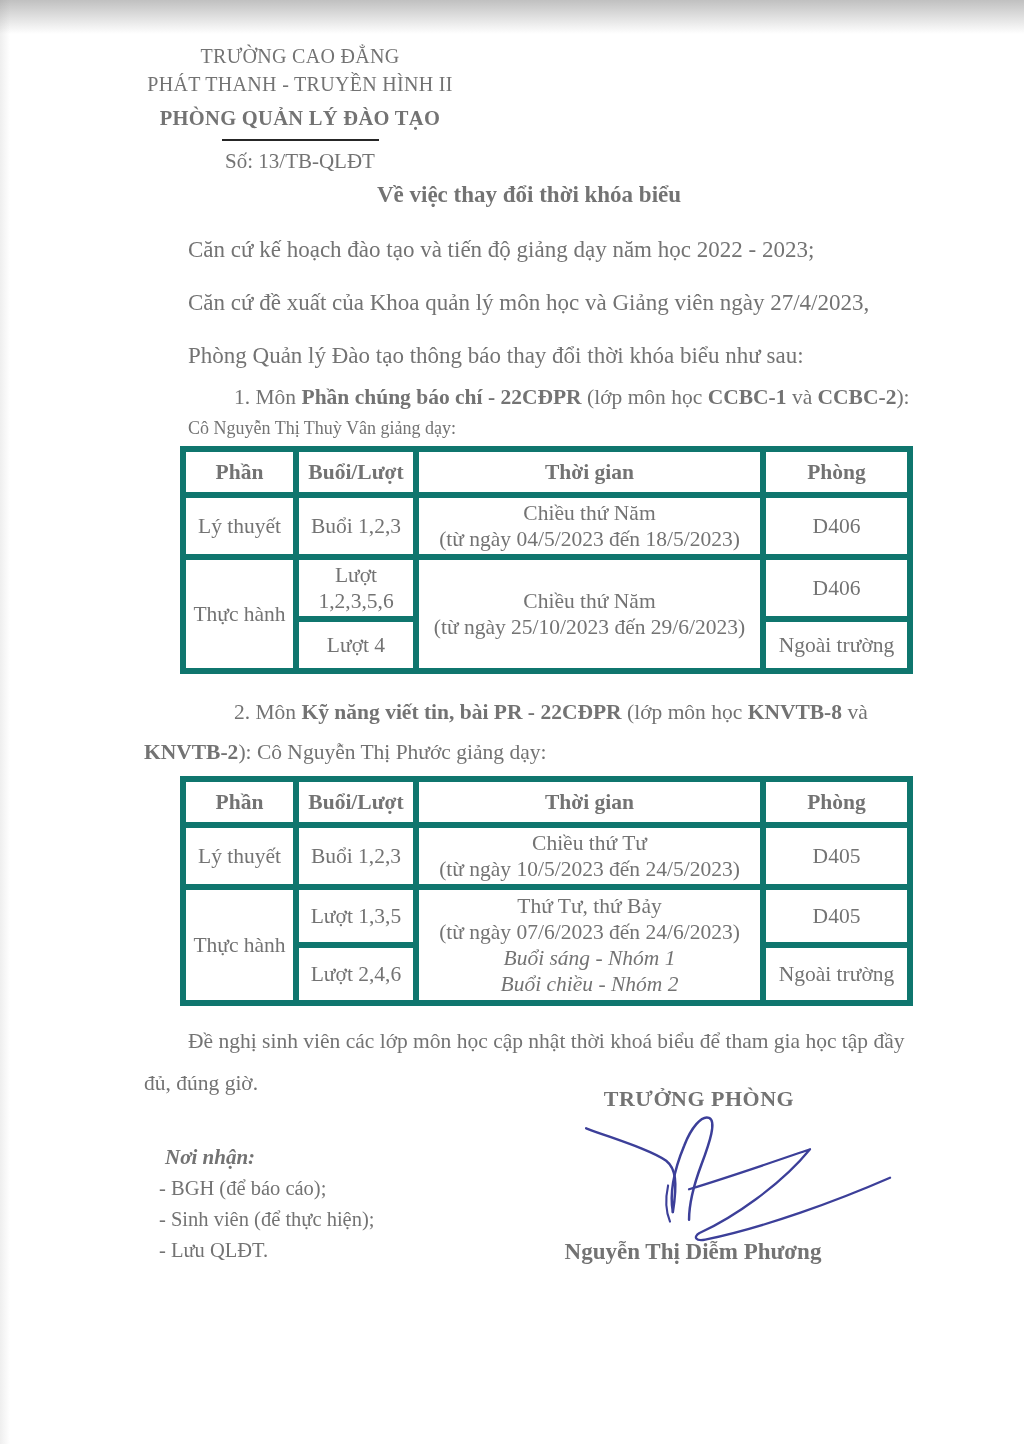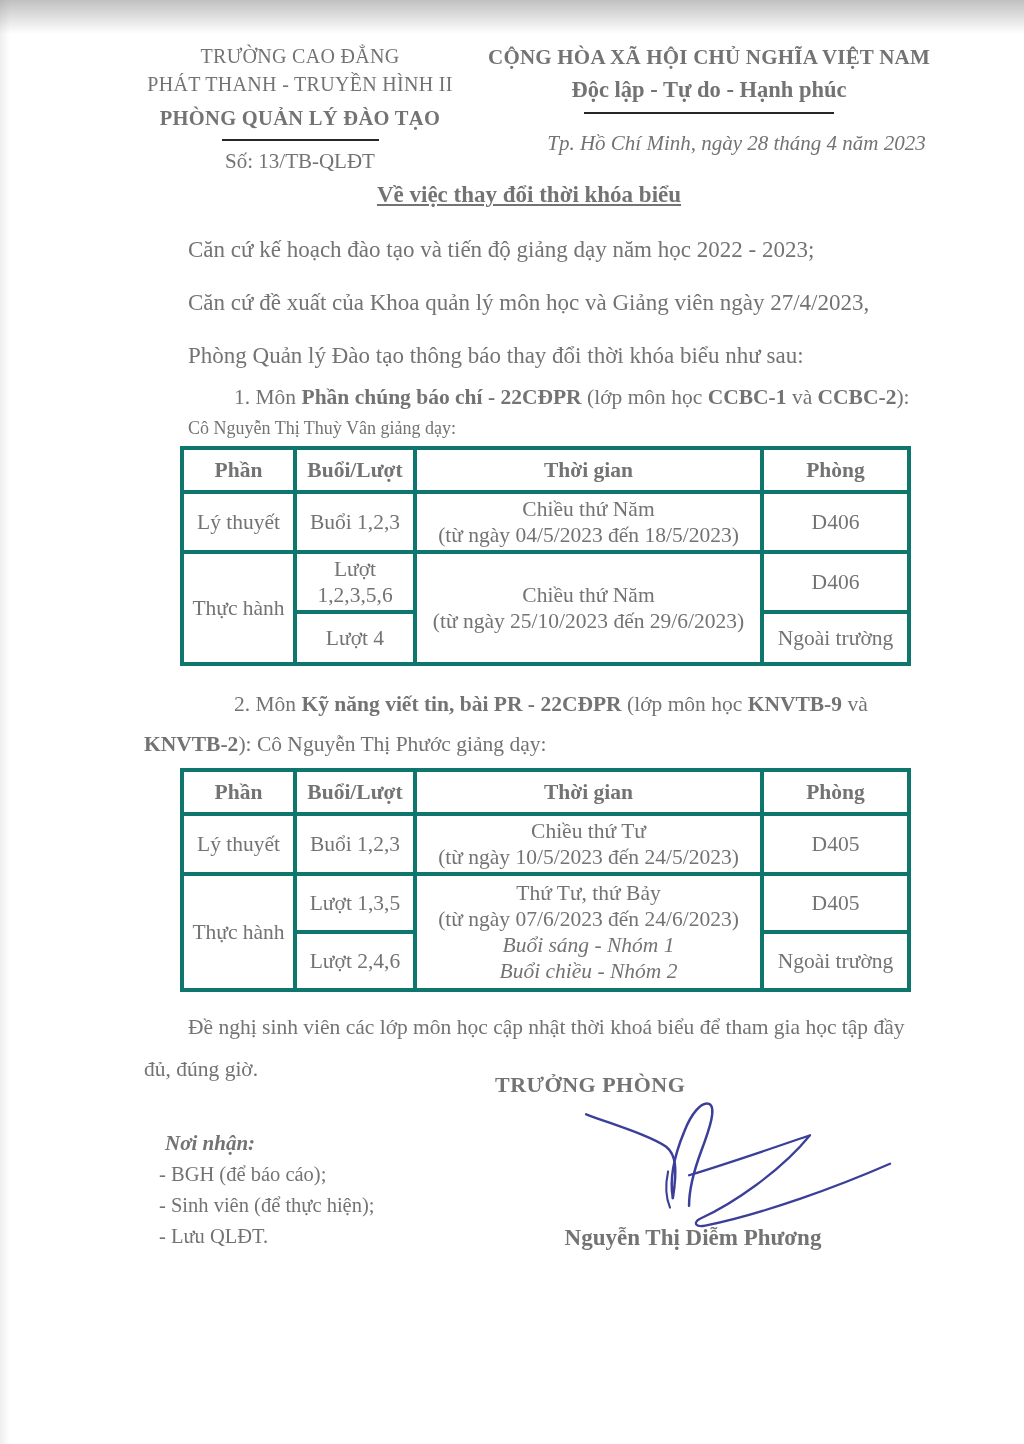--- a/index.html
+++ b/index.html
@@ -34,51 +34,51 @@
   .hl-rule{width:157px;border-top:2px solid #262626;margin:9px auto 0;}
   .hl4{font-size:21px;line-height:26px;margin-top:7px;}
   .hdr-right{width:450px;margin-left:auto;margin-right:-20px;text-align:center;flex:none;}
   .hr1{font-size:21px;line-height:26px;font-weight:bold;letter-spacing:.2px;}
   .hr2{font-size:22.5px;line-height:28px;font-weight:bold;margin-top:6px;}
   .hr-rule{width:250px;border-top:2px solid #262626;margin:8px auto 0;}
   .hr3{font-size:21px;line-height:26px;margin-top:16px;font-style:italic;margin-left:55px;}
 
   
   .title{text-align:center;font-size:31px;line-height:38px;font-weight:bold;letter-spacing:1px;margin-top:16px;}
-  .subtitle{text-align:center;font-size:23px;line-height:30px;font-weight:bold;margin-top:6px;text-decoration:underline;}
+  .subtitle{text-align:center;font-size:23px;line-height:30px;font-weight:bold;margin-top:6px;}
 
   
   .para{font-size:23px;line-height:28px;text-indent:44px;margin-top:25px;}
   .para.first{margin-top:26px;}
   .section{font-size:21.5px;line-height:30px;text-indent:90px;margin-top:8px;}
   .section.two-line{line-height:40px;margin-top:18px;}
   .section b{font-weight:bold;}
   .teacher-line{font-size:18px;line-height:28px;text-indent:44px;margin-top:2px;}
   .sec1-wrap{margin-top:12px;}
 
   
   table.sched{border-collapse:collapse;table-layout:fixed;width:727px;margin:4px 0 0 36px;}
-  table.sched td,table.sched th{border:4px solid #0f766e;text-align:center;vertical-align:middle;padding:2px 4px;}
+  table.sched td,table.sched th{border:6px solid #0f766e;text-align:center;vertical-align:middle;padding:2px 4px;}
   table.sched th{font-size:21.5px;font-weight:bold;height:36px;}
   table.sched td{font-size:21.5px;line-height:26px;}
   .col-phan{width:113px;}.col-buoi{width:120px;}.col-time{width:347px;}.col-phong{width:147px;}
   .t-note{font-style:italic;}
   tr.r-mid{height:56px;}
   tr.r-a{height:56px;}
   tr.r-b{height:52px;}
   tr.r2-a{height:58px;}
   tr.r2-b{height:58px;}
 
   .tbl2{margin-top:2px;}
 
   .closing{font-size:21.5px;line-height:42px;text-indent:44px;margin-top:14px;}
 
   
   .footer{position:relative;height:250px;margin-top:-18px;}
-  .sig-block{position:absolute;left:351px;top:0;width:360px;text-align:left;}
+  .sig-block{position:absolute;left:375px;top:0;width:360px;text-align:center;}
   .sig-title{font-size:22px;line-height:26px;font-weight:bold;letter-spacing:.5px;}
   .sig-svg{position:absolute;left:396px;top:8px;width:420px;height:160px;}
   .sig-name{position:absolute;left:369px;top:152px;width:360px;text-align:center;font-size:23px;line-height:28px;font-weight:bold;}
   .recipients{position:absolute;left:21px;top:58px;}
   .rcp-label{font-size:21px;line-height:26px;font-weight:bold;font-style:italic;}
   .rcp-item{font-size:20.5px;line-height:25px;margin-top:6px;margin-left:-6px;}
 </style>
 </head>
 <body>
 
@@ -88,26 +88,20 @@
 
   <div class="content">
 
     <div class="hdr">
       <div class="hdr-left">
         <div class="hl1">TRƯỜNG CAO ĐẲNG</div>
         <div class="hl2">PHÁT THANH - TRUYỀN HÌNH II</div>
         <div class="hl3">PHÒNG QUẢN LÝ ĐÀO TẠO</div>
         <div class="hl-rule"></div>
         <div class="hl4">Số: 13/TB-QLĐT</div>
-      </div>
-      <div class="hdr-right">
-        <div class="hr1">CỘNG HÒA XÃ HỘI CHỦ NGHĨA VIỆT NAM</div>
-        <div class="hr2">Độc lập - Tự do - Hạnh phúc</div>
-        <div class="hr-rule"></div>
-        <div class="hr3">Tp. Hồ Chí Minh, ngày 28 tháng 4 năm 2023</div>
       </div>
     </div>
 
     <div class="subtitle">Về việc thay đổi thời khóa biểu</div>
 
     <div class="para first">Căn cứ kế hoạch đào tạo và tiến độ giảng dạy năm học 2022 - 2023;</div>
     <div class="para">Căn cứ đề xuất của Khoa quản lý môn học và Giảng viên ngày 27/4/2023,</div>
     <div class="para">Phòng Quản lý Đào tạo thông báo thay đổi thời khóa biểu như sau:</div>
 
     <div class="sec1-wrap">
@@ -147,21 +141,21 @@
         </td>
         <td>D406</td>
       </tr>
       <tr class="r-b">
         <td>Lượt 4</td>
         <td>Ngoài trường</td>
       </tr>
     </tbody>
       </table>
 
-    <div class="section two-line"><span>2. Môn </span><b>Kỹ năng viết tin, bài PR - 22CĐPR</b><span> (lớp môn học </span><b>KNVTB-9</b><span> và </span><b>KNVTB-2</b><span>): </span><span>Cô Nguyễn Thị Phước giảng dạy:</span></div>
+    <div class="section two-line"><span>2. Môn </span><b>Kỹ năng viết tin, bài PR - 22CĐPR</b><span> (lớp môn học </span><b>KNVTB-8</b><span> và </span><b>KNVTB-2</b><span>): </span><span>Cô Nguyễn Thị Phước giảng dạy:</span></div>
 
     <table class="sched tbl2">
       <colgroup>
         <col class="col-phan">
           <col class="col-buoi">
           <col class="col-time">
           <col class="col-phong">
       </colgroup>
       <tbody>
           <tr>

